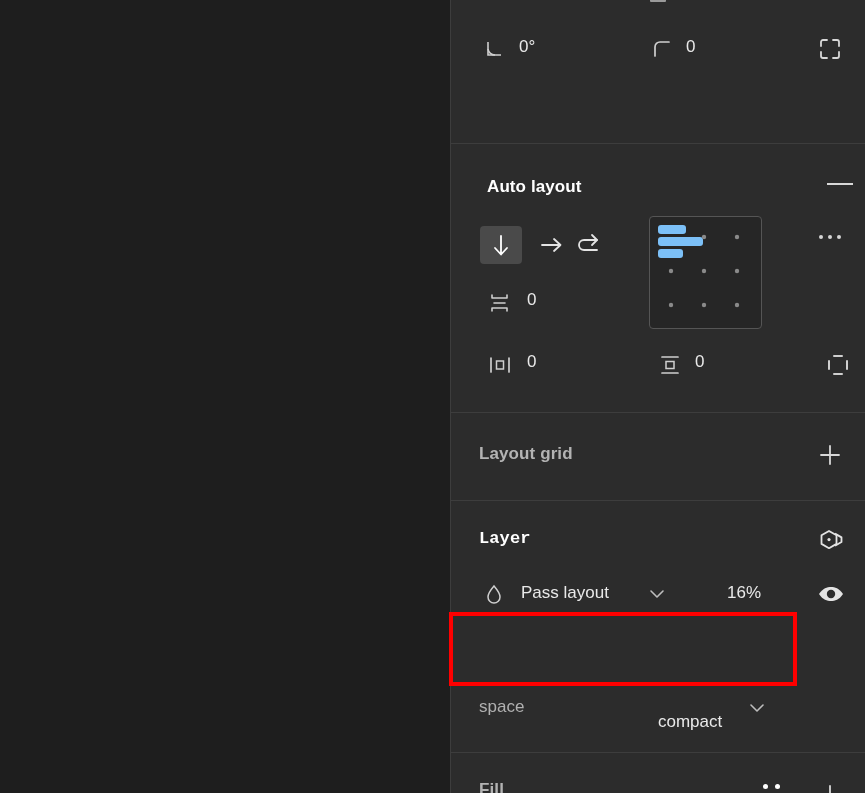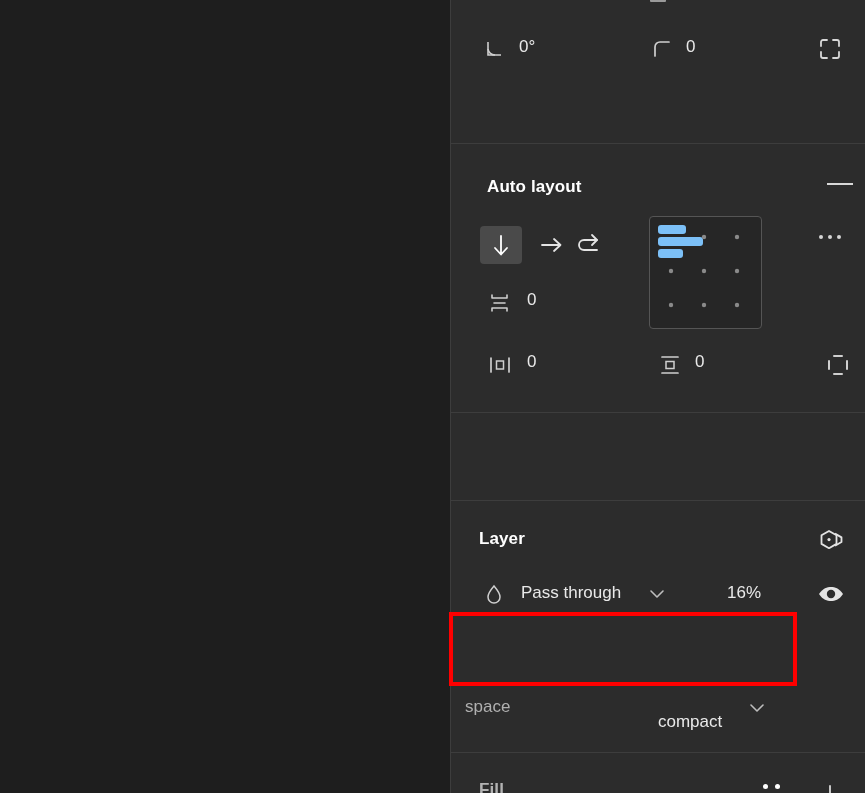--- a/index.html
+++ b/index.html
@@ -79,35 +79,35 @@
   #al-padv-val{position:absolute;left:236px;top:209px;}
   #al-padind-icon{position:absolute;left:366px;top:209px;}
 
   #div-2{position:absolute;left:0;top:412px;}
   #sec-layoutgrid{position:absolute;left:0;top:412px;width:100%;height:88px;}
   #lg-title{position:absolute;left:28px;top:32px;}
   #lg-plus{position:absolute;left:366px;top:30px;}
 
   #div-3{position:absolute;left:0;top:500px;}
   #sec-layer{position:absolute;left:0;top:500px;width:100%;height:252px;}
-  #ly-title{position:absolute;left:28px;top:29px;}
+  #ly-title{position:absolute;left:28px;top:29px;font-family:Liberation Mono, monospace;}
   #ly-varicon{position:absolute;left:366px;top:26px;}
   #ly-blend-icon{position:absolute;left:33px;top:83px;}
   #ly-blend-val{position:absolute;left:70px;top:83px;}
   #ly-blend-caret{position:absolute;left:198px;top:89px;}
   #ly-opacity{position:absolute;left:276px;top:83px;}
   #ly-eye{position:absolute;left:366px;top:83px;}
 
   #prop-colors{position:absolute;left:0;top:125px;width:100%;height:56px;}
   #colors-label{position:absolute;left:28px;top:16px;}
   #colors-val{position:absolute;left:207px;top:15px;}
   #colors-caret{position:absolute;left:262px;top:22px;}
 
   #prop-space{position:absolute;left:0;top:181px;width:100%;height:56px;}
-  #space-label{position:absolute;left:14px;top:16px;}
+  #space-label{position:absolute;left:28px;top:16px;}
   #space-val{position:absolute;left:207px;top:15px;margin-top:16px;}
   #space-caret{position:absolute;left:298px;top:22px;}
 
   #div-4{position:absolute;left:0;top:752px;}
   #sec-fill{position:absolute;left:0;top:752px;width:100%;height:41px;}
   #fill-title{position:absolute;left:28px;top:28px;}
   #fill-more{position:absolute;left:312px;top:32px;}
   #fill-plus{position:absolute;left:366px;top:30px;}
 
   
@@ -238,39 +238,47 @@
         <path d="M9 4 H17" stroke="#cfcfcf" stroke-width="2" stroke-linecap="round"></path>
         <path d="M9 22 H17" stroke="#cfcfcf" stroke-width="2" stroke-linecap="round"></path>
         <path d="M4 9 V17" stroke="#cfcfcf" stroke-width="2" stroke-linecap="round"></path>
         <path d="M22 9 V17" stroke="#cfcfcf" stroke-width="2" stroke-linecap="round"></path>
       </svg>
     </span>
   </div>
 
   <div class="divider" id="div-2"></div>
 
+  <div class="section" id="sec-layoutgrid">
+    <div class="section-title muted" id="lg-title">Layout grid</div>
+    <span class="icon" id="lg-plus">
+      <svg width="26" height="26" viewBox="0 0 26 26">
+          <path d="M13 4 V22 M4 13 H22" stroke="#d8d8d8" stroke-width="1.8" stroke-linecap="round"></path>
+        </svg>
+    </span>
+  </div>
 
   <div class="divider" id="div-3"></div>
 
   <div class="section" id="sec-layer">
     <div class="section-title" id="ly-title">Layer</div>
     <span class="icon" id="ly-varicon">
       <svg width="30" height="30" viewBox="0 0 30 30">
         <path d="M12 5 L19.5 9.3 V17.9 L12 22.2 L4.5 17.9 V9.3 Z" stroke="#e4e4e4" stroke-width="1.8" fill="none" stroke-linejoin="round"></path>
         <circle cx="12" cy="13.6" r="1.6" fill="#e4e4e4"></circle>
         <path d="M18 7.6 L24.5 11.4 V16 L18 19.8" stroke="#e4e4e4" stroke-width="1.8" fill="none" stroke-linejoin="round"></path>
       </svg>
     </span>
 
     <span class="icon" id="ly-blend-icon">
       <svg width="20" height="22" viewBox="0 0 20 22">
           <path d="M10 3 C10 3 16 10 16 14 A6 6 0 0 1 4 14 C4 10 10 3 10 3 Z" stroke="#cfcfcf" stroke-width="1.5" fill="none"></path>
         </svg>
     </span>
-    <span class="val" id="ly-blend-val">Pass through</span>
+    <span class="val" id="ly-blend-val">Pass layout</span>
     <span class="icon" id="ly-blend-caret">
       <svg width="16" height="10" viewBox="0 0 16 10">
           <path d="M2 2 L8 8 L14 2" stroke="#bdbdbd" stroke-width="1.6" fill="none" stroke-linecap="round" stroke-linejoin="round"></path>
         </svg>
     </span>
     <span class="val" id="ly-opacity">16%</span>
     <span class="icon" id="ly-eye">
       <svg width="28" height="22" viewBox="0 0 28 22">
           <path d="M2 11 C6 5 10 4 14 4 C18 4 22 5 26 11 C22 17 18 18 14 18 C10 18 6 17 2 11 Z" fill="#e4e4e4"></path>
           <circle cx="14" cy="11" r="4.2" fill="#2c2c2c"></circle>

